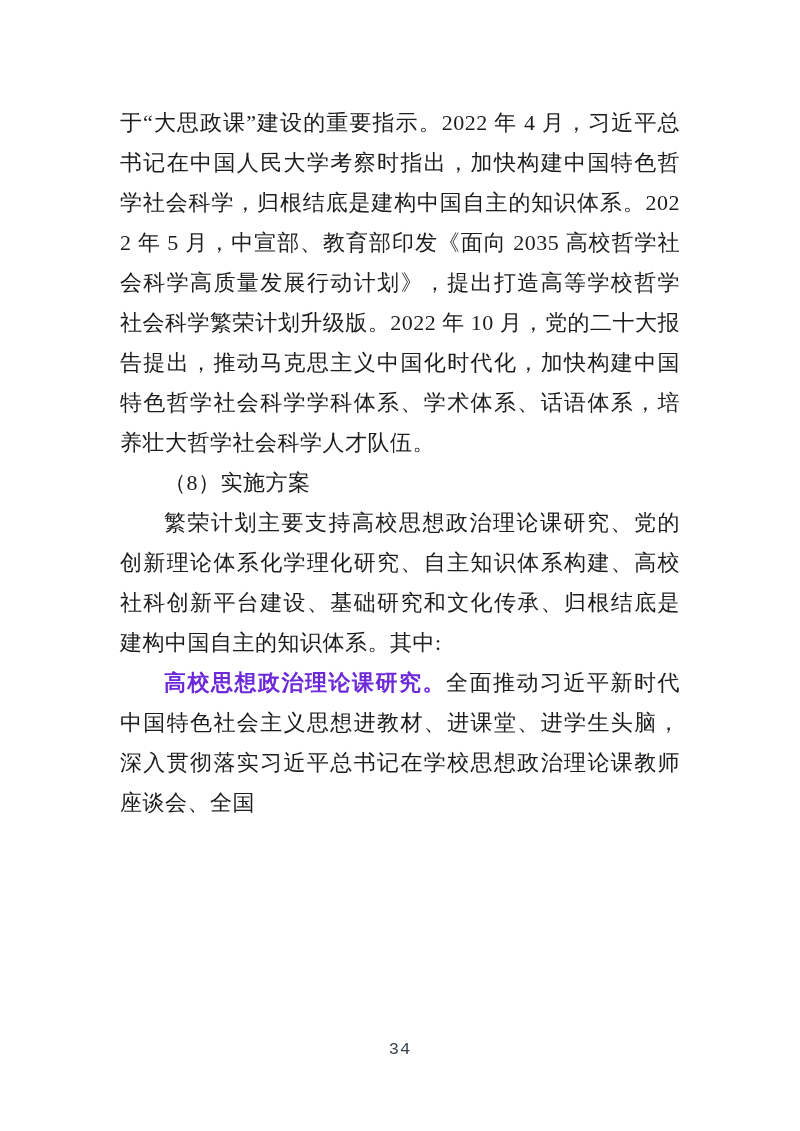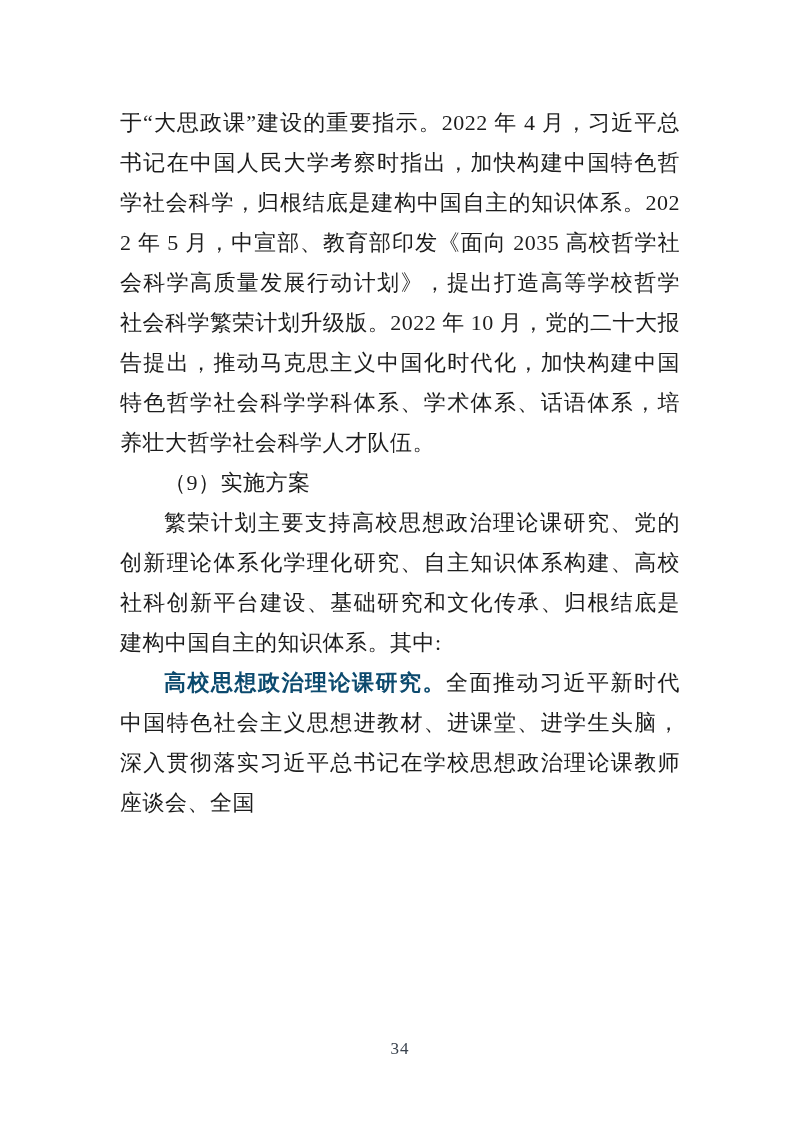--- a/index.html
+++ b/index.html
@@ -32,47 +32,47 @@
     color: #1c1c1c;
     text-align: justify;
     text-justify: inter-ideograph;
     word-break: break-all;
   }
   .para.indent {
     text-indent: 2em;
   }
   .para .lead-bold {
     font-weight: 700;
-    color: #0c4a6e;
+    color: #6d28d9;
   }
   .footer {
     position: absolute;
     left: 0;
     bottom: 72px;
     width: 800px;
     text-align: center;
   }
   .page-number {
     font-size: 17px;
     letter-spacing: 1px;
     color: #39424d;
-    font-family: Liberation Serif, serif;
+    font-family: Liberation Mono, monospace;
   }
 </style>
 </head>
 <body>
 
 <div class="page">
   <main class="content">
 
     <p class="para">于“大思政课”建设的重要指示。2022 年 4 月，习近平总书记在中国人民大学考察时指出，加快构建中国特色哲学社会科学，归根结底是建构中国自主的知识体系。2022 年 5 月，中宣部、教育部印发《面向 2035 高校哲学社会科学高质量发展行动计划》，提出打造高等学校哲学社会科学繁荣计划升级版。2022 年 10 月，党的二十大报告提出，推动马克思主义中国化时代化，加快构建中国特色哲学社会科学学科体系、学术体系、话语体系，培养壮大哲学社会科学人才队伍。</p>
 
 
 
-    <p class="para indent">（9）实施方案</p>
+    <p class="para indent">（8）实施方案</p>
 
     <p class="para indent">繁荣计划主要支持高校思想政治理论课研究、党的创新理论体系化学理化研究、自主知识体系构建、高校社科创新平台建设、基础研究和文化传承、归根结底是建构中国自主的知识体系。其中:</p>
 
     <p class="para indent"><span class="lead-bold">高校思想政治理论课研究。</span><span>全面推动习近平新时代中国特色社会主义思想进教材、进课堂、进学生头脑，深入贯彻落实习近平总书记在学校思想政治理论课教师座谈会、全国</span></p>
 
   </main>
 
   <footer class="footer">
     <span class="page-number">34</span>
   </footer>

